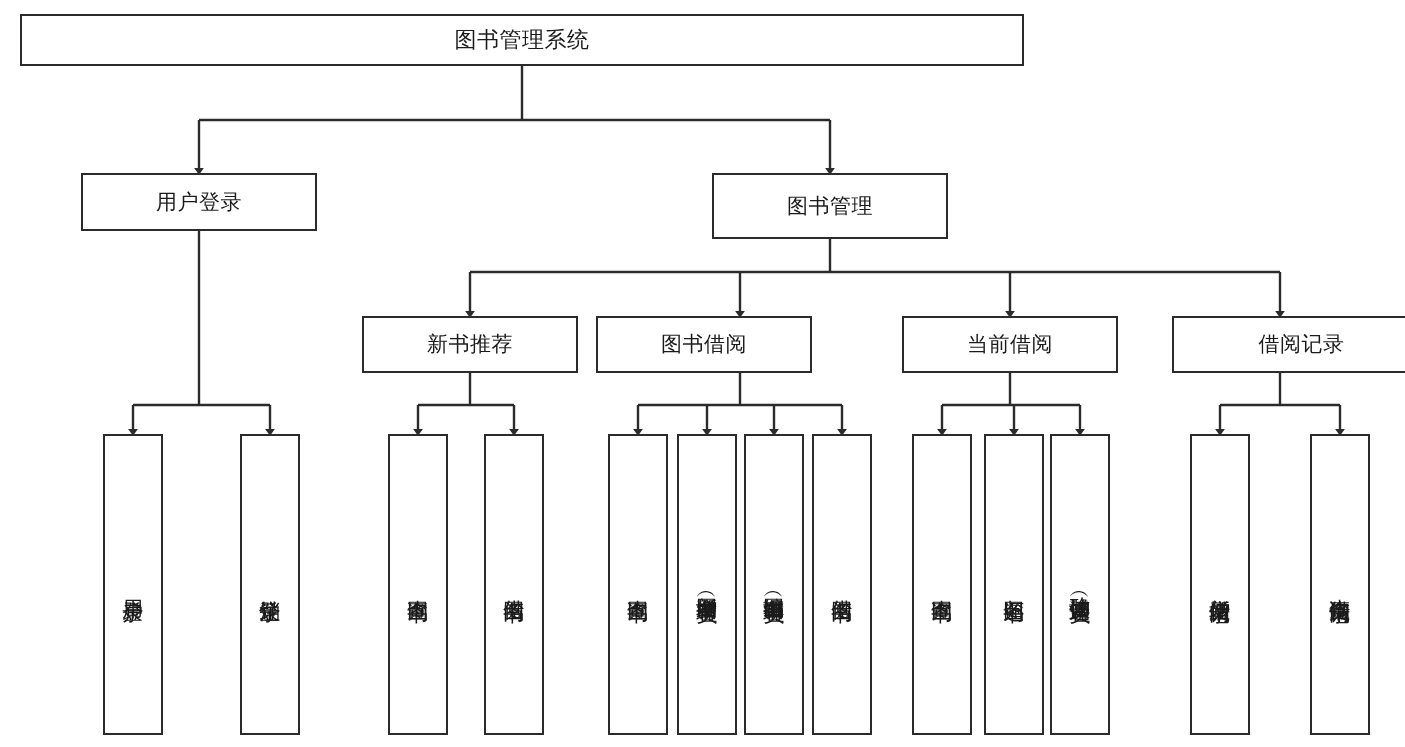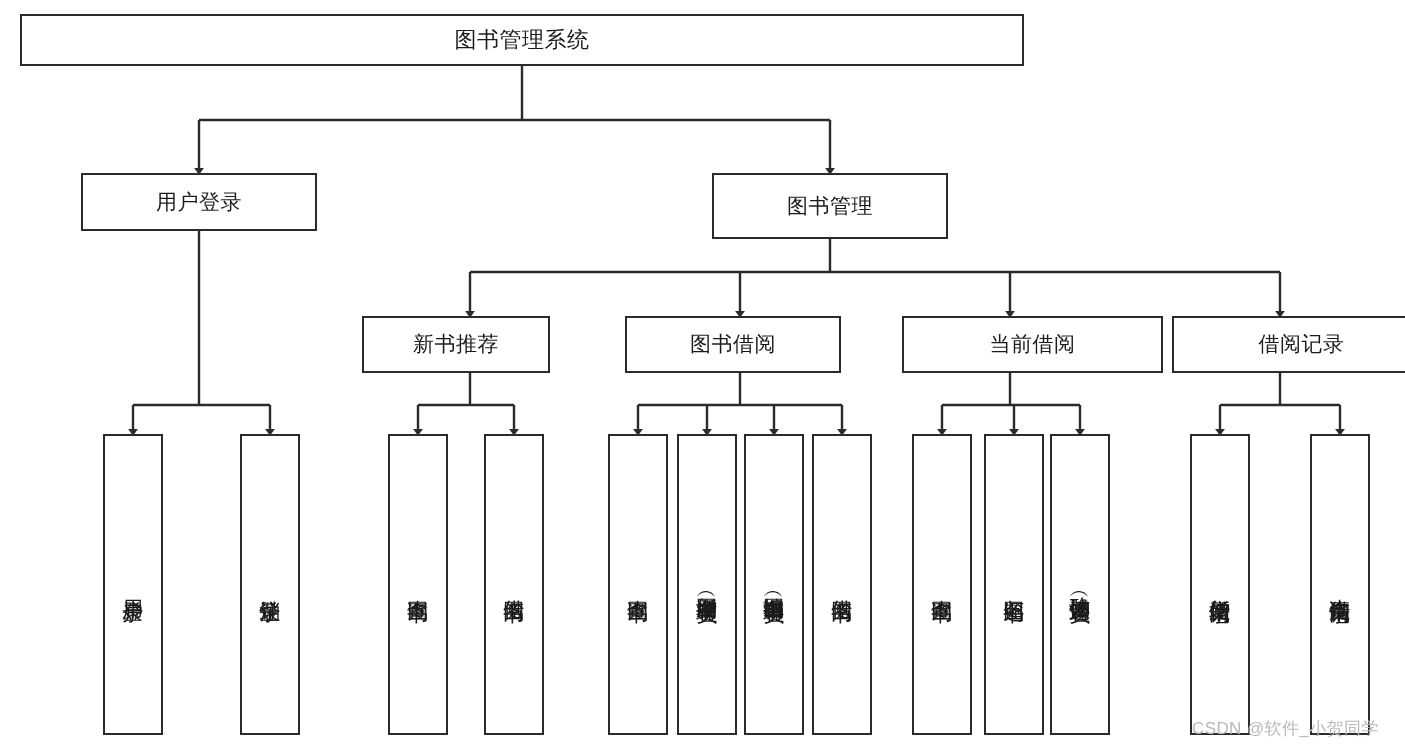--- a/index.html
+++ b/index.html
@@ -122,27 +122,27 @@
   <div id="node-layer">
       <div class="node horizontal root" style="left: 20px; top: 14px; width: 1004px; height: 52px;">
         <span class="node-label">图书管理系统</span>
       </div>
       <div class="node horizontal" style="left: 81px; top: 173px; width: 236px; height: 58px;">
         <span class="node-label">用户登录</span>
       </div>
       <div class="node horizontal" style="left: 712px; top: 173px; width: 236px; height: 66px;">
         <span class="node-label">图书管理</span>
       </div>
-      <div class="node horizontal" style="left: 362px; top: 316px; width: 188px; height: 57px;">
+      <div class="node horizontal" style="left: 362px; top: 316px; width: 216px; height: 57px;">
         <span class="node-label">新书推荐</span>
       </div>
-      <div class="node horizontal" style="left: 625px; top: 316px; width: 216px; height: 57px;">
+      <div class="node horizontal" style="left: 596px; top: 316px; width: 216px; height: 57px;">
         <span class="node-label">图书借阅</span>
       </div>
-      <div class="node horizontal" style="left: 902px; top: 316px; width: 261px; height: 57px;">
+      <div class="node horizontal" style="left: 902px; top: 316px; width: 216px; height: 57px;">
         <span class="node-label">当前借阅</span>
       </div>
       <div class="node horizontal" style="left: 1172px; top: 316px; width: 259px; height: 57px;">
         <span class="node-label">借阅记录</span>
       </div>
       <div class="node vertical" style="left: 103px; top: 434px; width: 60px; height: 301px;">
         <span class="node-label">用户登录</span>
       </div>
       <div class="node vertical" style="left: 240px; top: 434px; width: 60px; height: 301px;">
         <span class="node-label">注销登录</span>
@@ -175,14 +175,13 @@
         <span class="node-label">确认归还（管理员）</span>
       </div>
       <div class="node vertical" style="left: 1190px; top: 434px; width: 60px; height: 301px;">
         <span class="node-label">新增借阅记录</span>
       </div>
       <div class="node vertical" style="left: 1310px; top: 434px; width: 60px; height: 301px;">
         <span class="node-label">查询借阅记录</span>
       </div>
     </div>
 
-  <div class="watermark" style="left: 1192px; top: 717px;">CSDN @软件_小贺同学</div>
 </div>
 
 </body></html>

